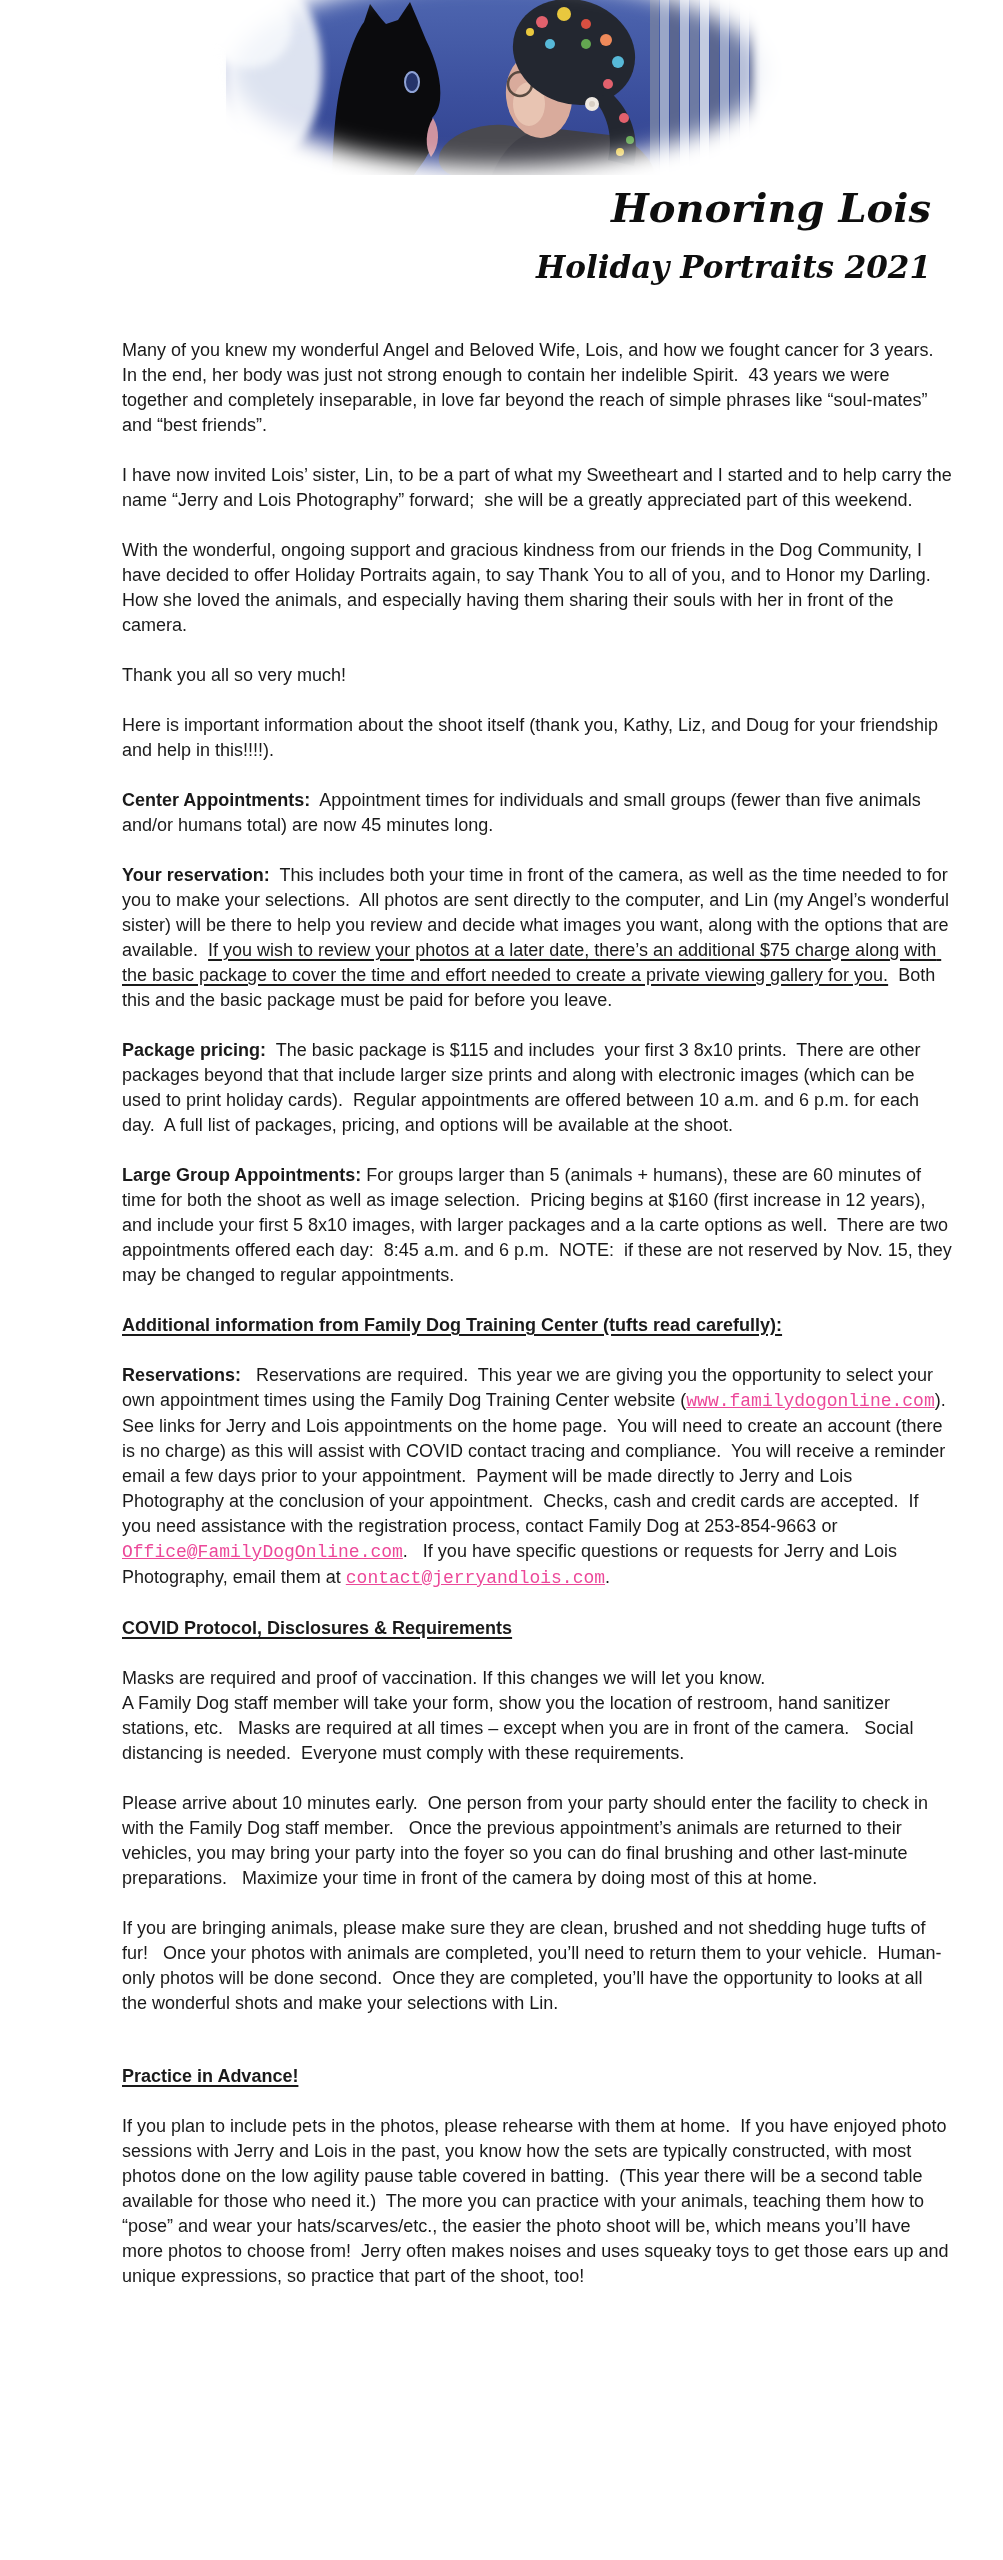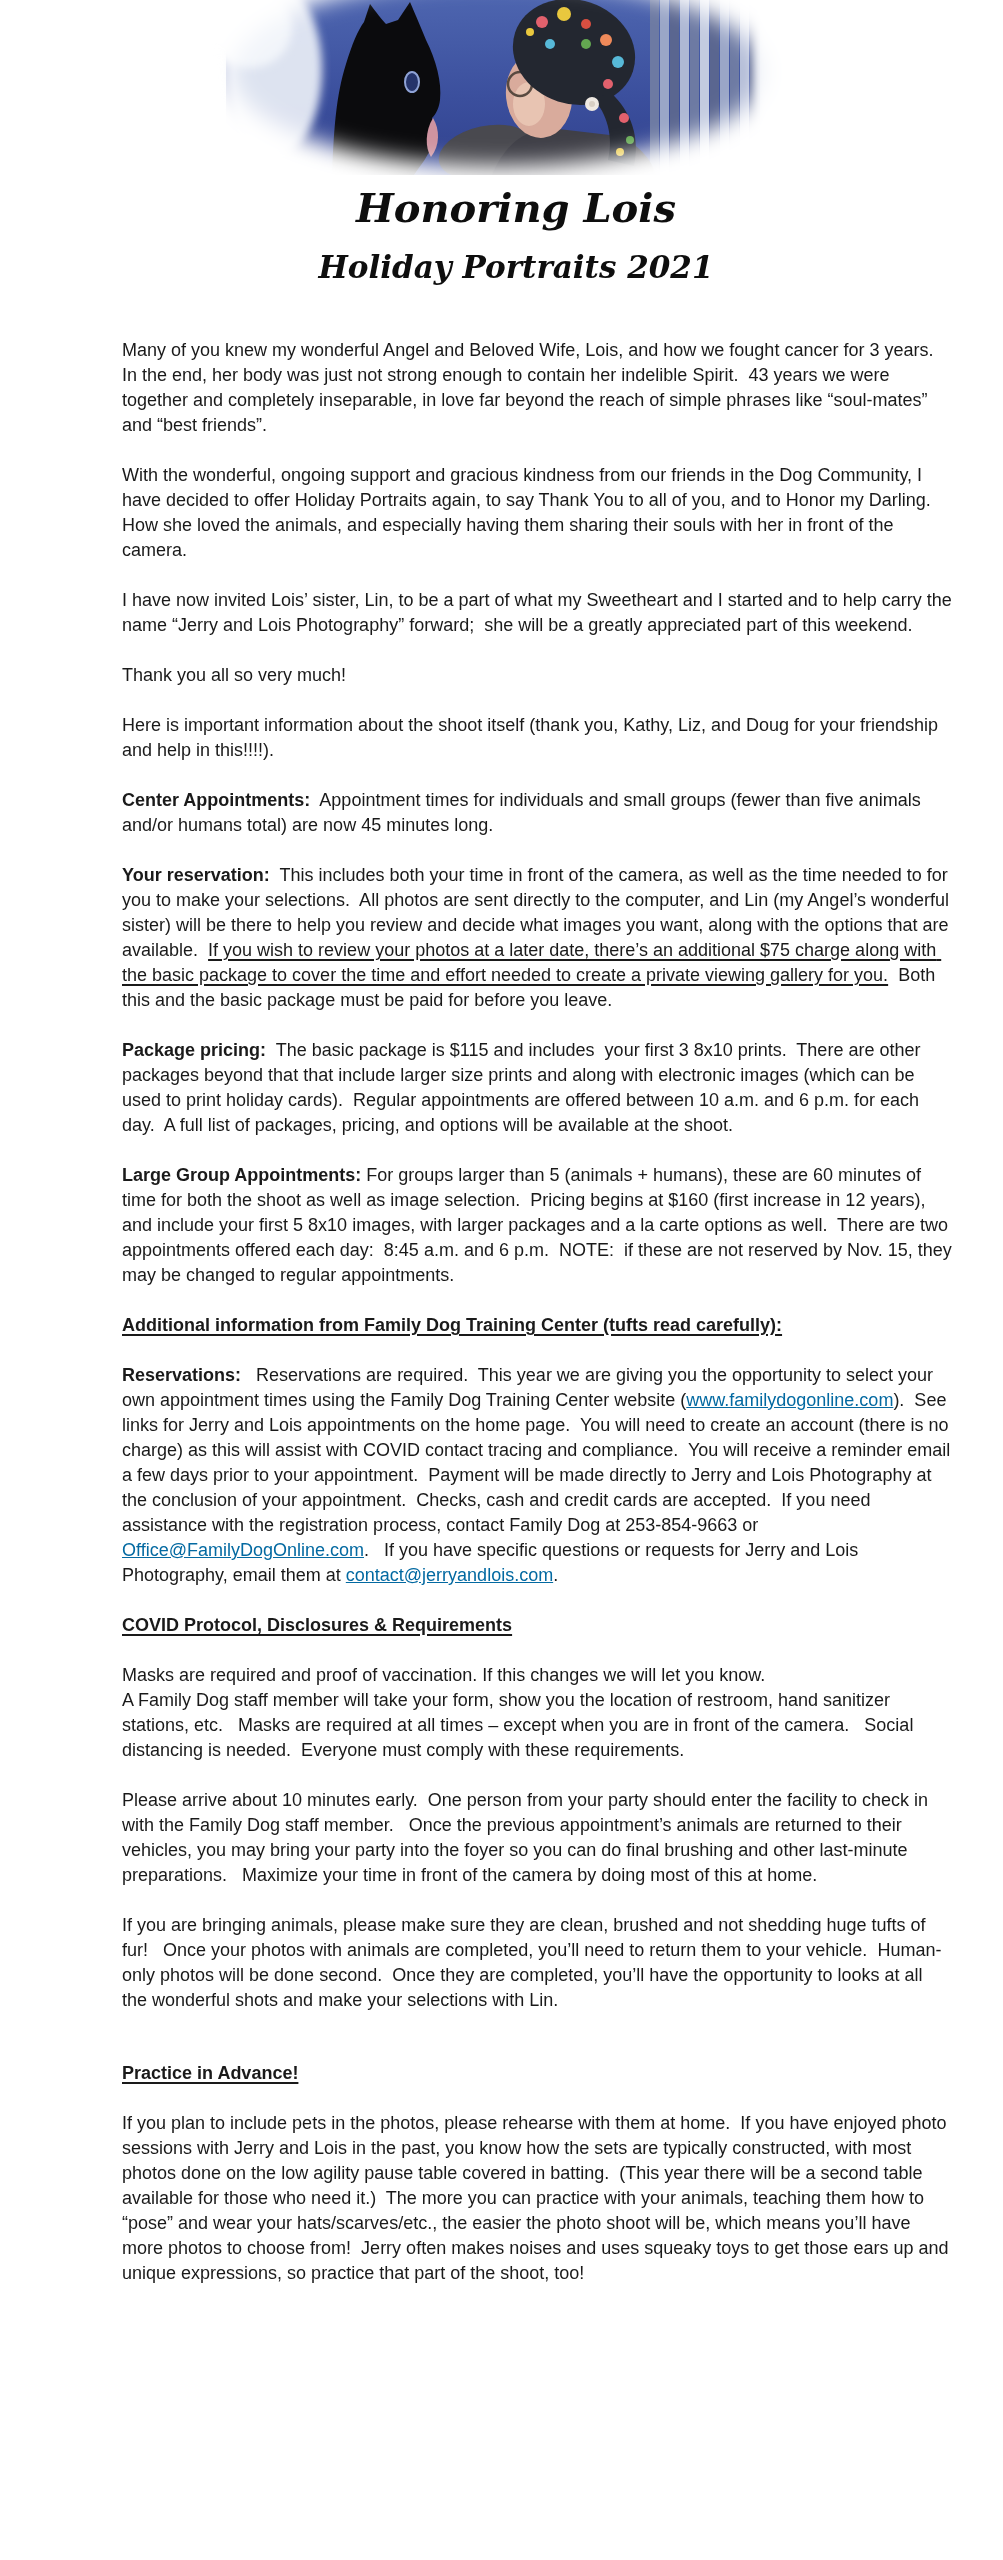--- a/index.html
+++ b/index.html
@@ -11,21 +11,21 @@
     overflow:hidden;
     font-family:"Liberation Sans", sans-serif;
     color:#1a1a1a;
   }
   .photo-area { position:absolute; left:190px; top:0; width:620px; height:175px; }
   .title-block {
     position:absolute;
     top:180px;
     left:122px;
     width:830px;
-    text-align:center;
+    text-align:right;
     transform:translateX(-21px);
     font-family:"DejaVu Serif", serif;
     font-style:italic;
     font-weight:700;
     color:#0e0e0e;
   }
   .title-line1 { font-size:40px; line-height:56px; }
   .title-line2 { font-size:31px; line-height:62px; }
   .content {
     position:absolute;
@@ -38,21 +38,21 @@
   .content p, .content .heading { margin:0 0 25px 0; white-space:pre-wrap; }
   .heading {
     font-weight:bold;
     text-decoration:underline;
     text-decoration-thickness:2px;
     text-underline-offset:3px;
   }
   .heading.extra-top { margin-top:48px; }
   .lbl { font-weight:bold; }
   .ul { text-decoration:underline; text-decoration-thickness:1.5px; text-underline-offset:3px;margin-top:26px; }
-  .link { color:#0369a1; text-decoration:underline; cursor:pointer; }
+  .link { color:#ec4899; text-decoration:underline; cursor:pointer;font-family:Liberation Mono, monospace; }
   .blk { display:block; }
 </style>
 </head>
 <body>
 
 <div class="page">
 
   <div class="photo-area">
     <svg viewBox="0 0 620 175" width="620" height="175">
       <defs>
@@ -132,22 +132,22 @@
     </svg>
   </div>
 
   <div class="title-block">
     <div class="title-line1">Honoring Lois</div>
     <div class="title-line2">Holiday Portraits 2021</div>
   </div>
 
   <div class="content">
     <p><span>Many of you knew my wonderful Angel and Beloved Wife, Lois, and how we fought cancer for 3 years.  In the end, her body was just not strong enough to contain her indelible Spirit.  43 years we were together and completely inseparable, in love far beyond the reach of simple phrases like “soul-mates” and “best friends”.</span></p>
+    <p><span>I have now invited Lois’ sister, Lin, to be a part of what my Sweetheart and I started and to help carry the name “Jerry and Lois Photography” forward;  she will be a greatly appreciated part of this weekend.</span></p>
     <p><span>With the wonderful, ongoing support and gracious kindness from our friends in the Dog Community, I have decided to offer Holiday Portraits again, to say Thank You to all of you, and to Honor my Darling.  How she loved the animals, and especially having them sharing their souls with her in front of the camera.</span></p>
-    <p><span>I have now invited Lois’ sister, Lin, to be a part of what my Sweetheart and I started and to help carry the name “Jerry and Lois Photography” forward;  she will be a greatly appreciated part of this weekend.</span></p>
     <p><span>Thank you all so very much!</span></p>
     <p><span>Here is important information about the shoot itself (thank you, Kathy, Liz, and Doug for your friendship and help in this!!!!).</span></p>
 
     <p><b class="lbl">Center Appointments:</b><span>  Appointment times for individuals and small groups (fewer than five animals and/or humans total) are now 45 minutes long.</span></p>
     <p><b class="lbl">Your reservation:</b><span>  This includes both your time in front of the camera, as well as the time needed to for you to make your selections.  All photos are sent directly to the computer, and Lin (my Angel’s wonderful sister) will be there to help you review and decide what images you want, along with the options that are available.  </span><span class="ul">If you wish to review your photos at a later date, there’s an additional $75 charge along with the basic package to cover the time and effort needed to create a private viewing gallery for you.</span><span>  Both this and the basic package must be paid for before you leave.</span></p>
     <p><b class="lbl">Package pricing:</b><span>  The basic package is $115 and includes  your first 3 8x10 prints.  There are other packages beyond that that include larger size prints and along with electronic images (which can be used to print holiday cards).  Regular appointments are offered between 10 a.m. and 6 p.m. for each day.  A full list of packages, pricing, and options will be available at the shoot.</span></p>
     <p><b class="lbl">Large Group Appointments:</b><span> For groups larger than 5 (animals + humans), these are 60 minutes of time for both the shoot as well as image selection.  Pricing begins at $160 (first increase in 12 years), and include your first 5 8x10 images, with larger packages and a la carte options as well.  There are two appointments offered each day:  8:45 a.m. and 6 p.m.  NOTE:  if these are not reserved by Nov. 15, they may be changed to regular appointments.</span></p>
 
     <div class="heading">Additional information from Family Dog Training Center (tufts read carefully):</div>
     <p><b class="lbl">Reservations:</b><span>   Reservations are required.  This year we are giving you the opportunity to select your own appointment times using the Family Dog Training Center website (</span><a class="link">www.familydogonline.com</a><span>).  See links for Jerry and Lois appointments on the home page.  You will need to create an account (there is no charge) as this will assist with COVID contact tracing and compliance.  You will receive a reminder email a few days prior to your appointment.  Payment will be made directly to Jerry and Lois Photography at the conclusion of your appointment.  Checks, cash and credit cards are accepted.  If you need assistance with the registration process, contact Family Dog at 253-854-9663 or </span><a class="link">Office@FamilyDogOnline.com</a><span>.   If you have specific questions or requests for Jerry and Lois Photography, email them at </span><a class="link">contact@jerryandlois.com</a><span>.</span></p>

